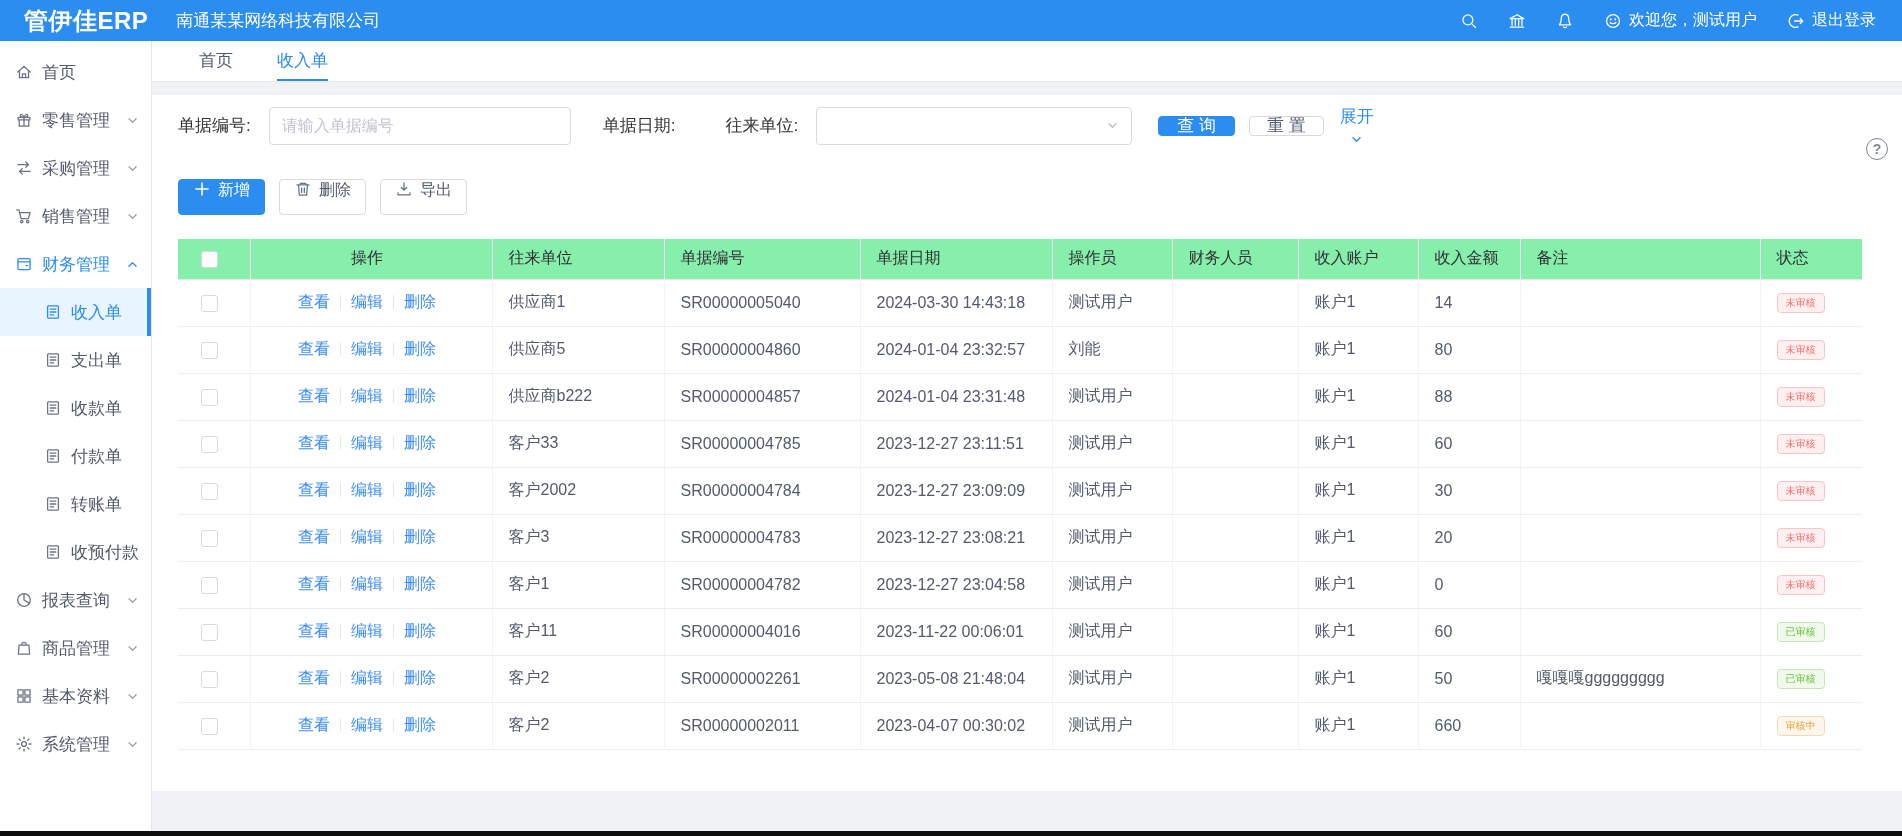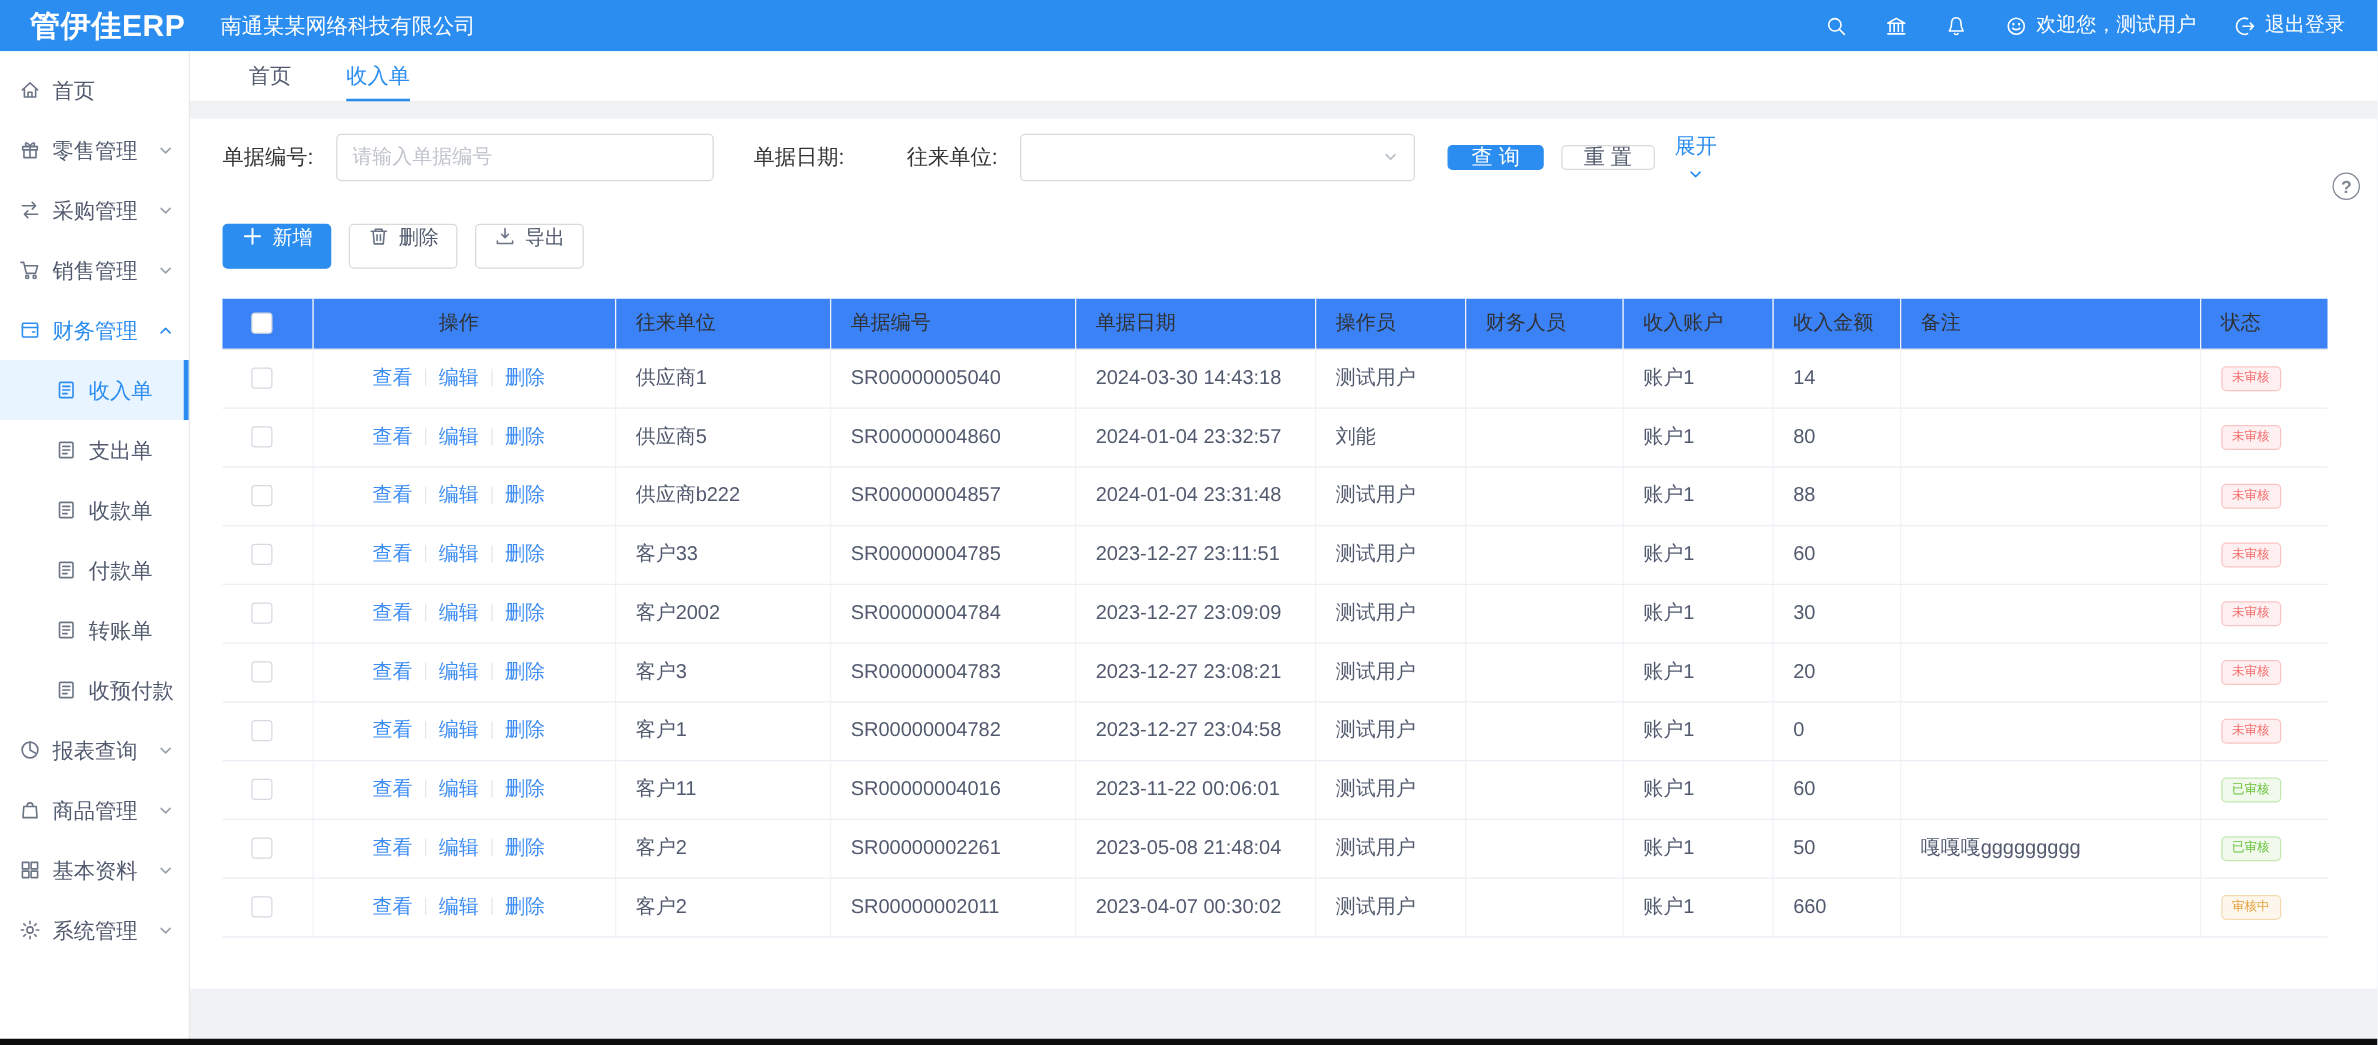--- a/index.html
+++ b/index.html
@@ -55,21 +55,21 @@
   .actions-row { margin-top:33px; display:flex; gap:14px; }
   .act-btn { height:36px; border-radius:4px; font-size:16px; display:flex; gap:7px; padding:0 14px; cursor:pointer; }
   .act-add { background:#2b8df0; color:#fff; border:1px solid #2b8df0; }
   .act-plain { background:#fff; color:#515a6e; border:1px solid #d9d9d9; }
   .act-plain .icon { color:#6b7485; }
 
   .help-circle { position:absolute; right:14px; top:43px; width:22px; height:22px; border:1.6px solid #7e8692; border-radius:50%; color:#7e8692; display:flex; align-items:center; justify-content:center; font-size:14px; font-weight:bold; cursor:pointer; }
 
   
   table { margin-top:24px; width:100%; border-collapse:collapse; table-layout:fixed; font-size:16px; color:#515a6e; }
-  thead th { background:#3b82f6; height:40px; font-weight:normal; color:#303133; text-align:left; padding:0 8px 0 16px; border-bottom:1px solid #e8e8e8; border-right:1px solid #f2f3f5; white-space:nowrap; }
+  thead th { background:#86efac; height:40px; font-weight:normal; color:#303133; text-align:left; padding:0 8px 0 16px; border-bottom:1px solid #e8e8e8; border-right:1px solid #f2f3f5; white-space:nowrap; }
   thead th:last-child { border-right:none; }
   tbody td { height:47px; padding:0 8px 0 16px; border-bottom:1px solid #ebeef5; border-right:1px solid #f2f3f5; white-space:nowrap; overflow:hidden; text-overflow:ellipsis; }
   tbody td:last-child { border-right:none; }
   th.center, td.center { text-align:center; padding-left:0; }
   .checkbox { display:inline-block; width:17px; height:17px; border:1px solid #d5d9e0; border-radius:3px; background:#fff; vertical-align:middle; cursor:pointer; }
   .op-link { color:#3d8df5; cursor:pointer; text-decoration:none; }
   .sep { display:inline-block; width:1px; height:14px; background:#e3e6eb; margin:0 10px; vertical-align:-2px; }
   .badge { display:inline-block; font-size:10px; line-height:1.25; padding:3px 8px; border-radius:4px; border:1px solid; background:#fff; }
 
   

